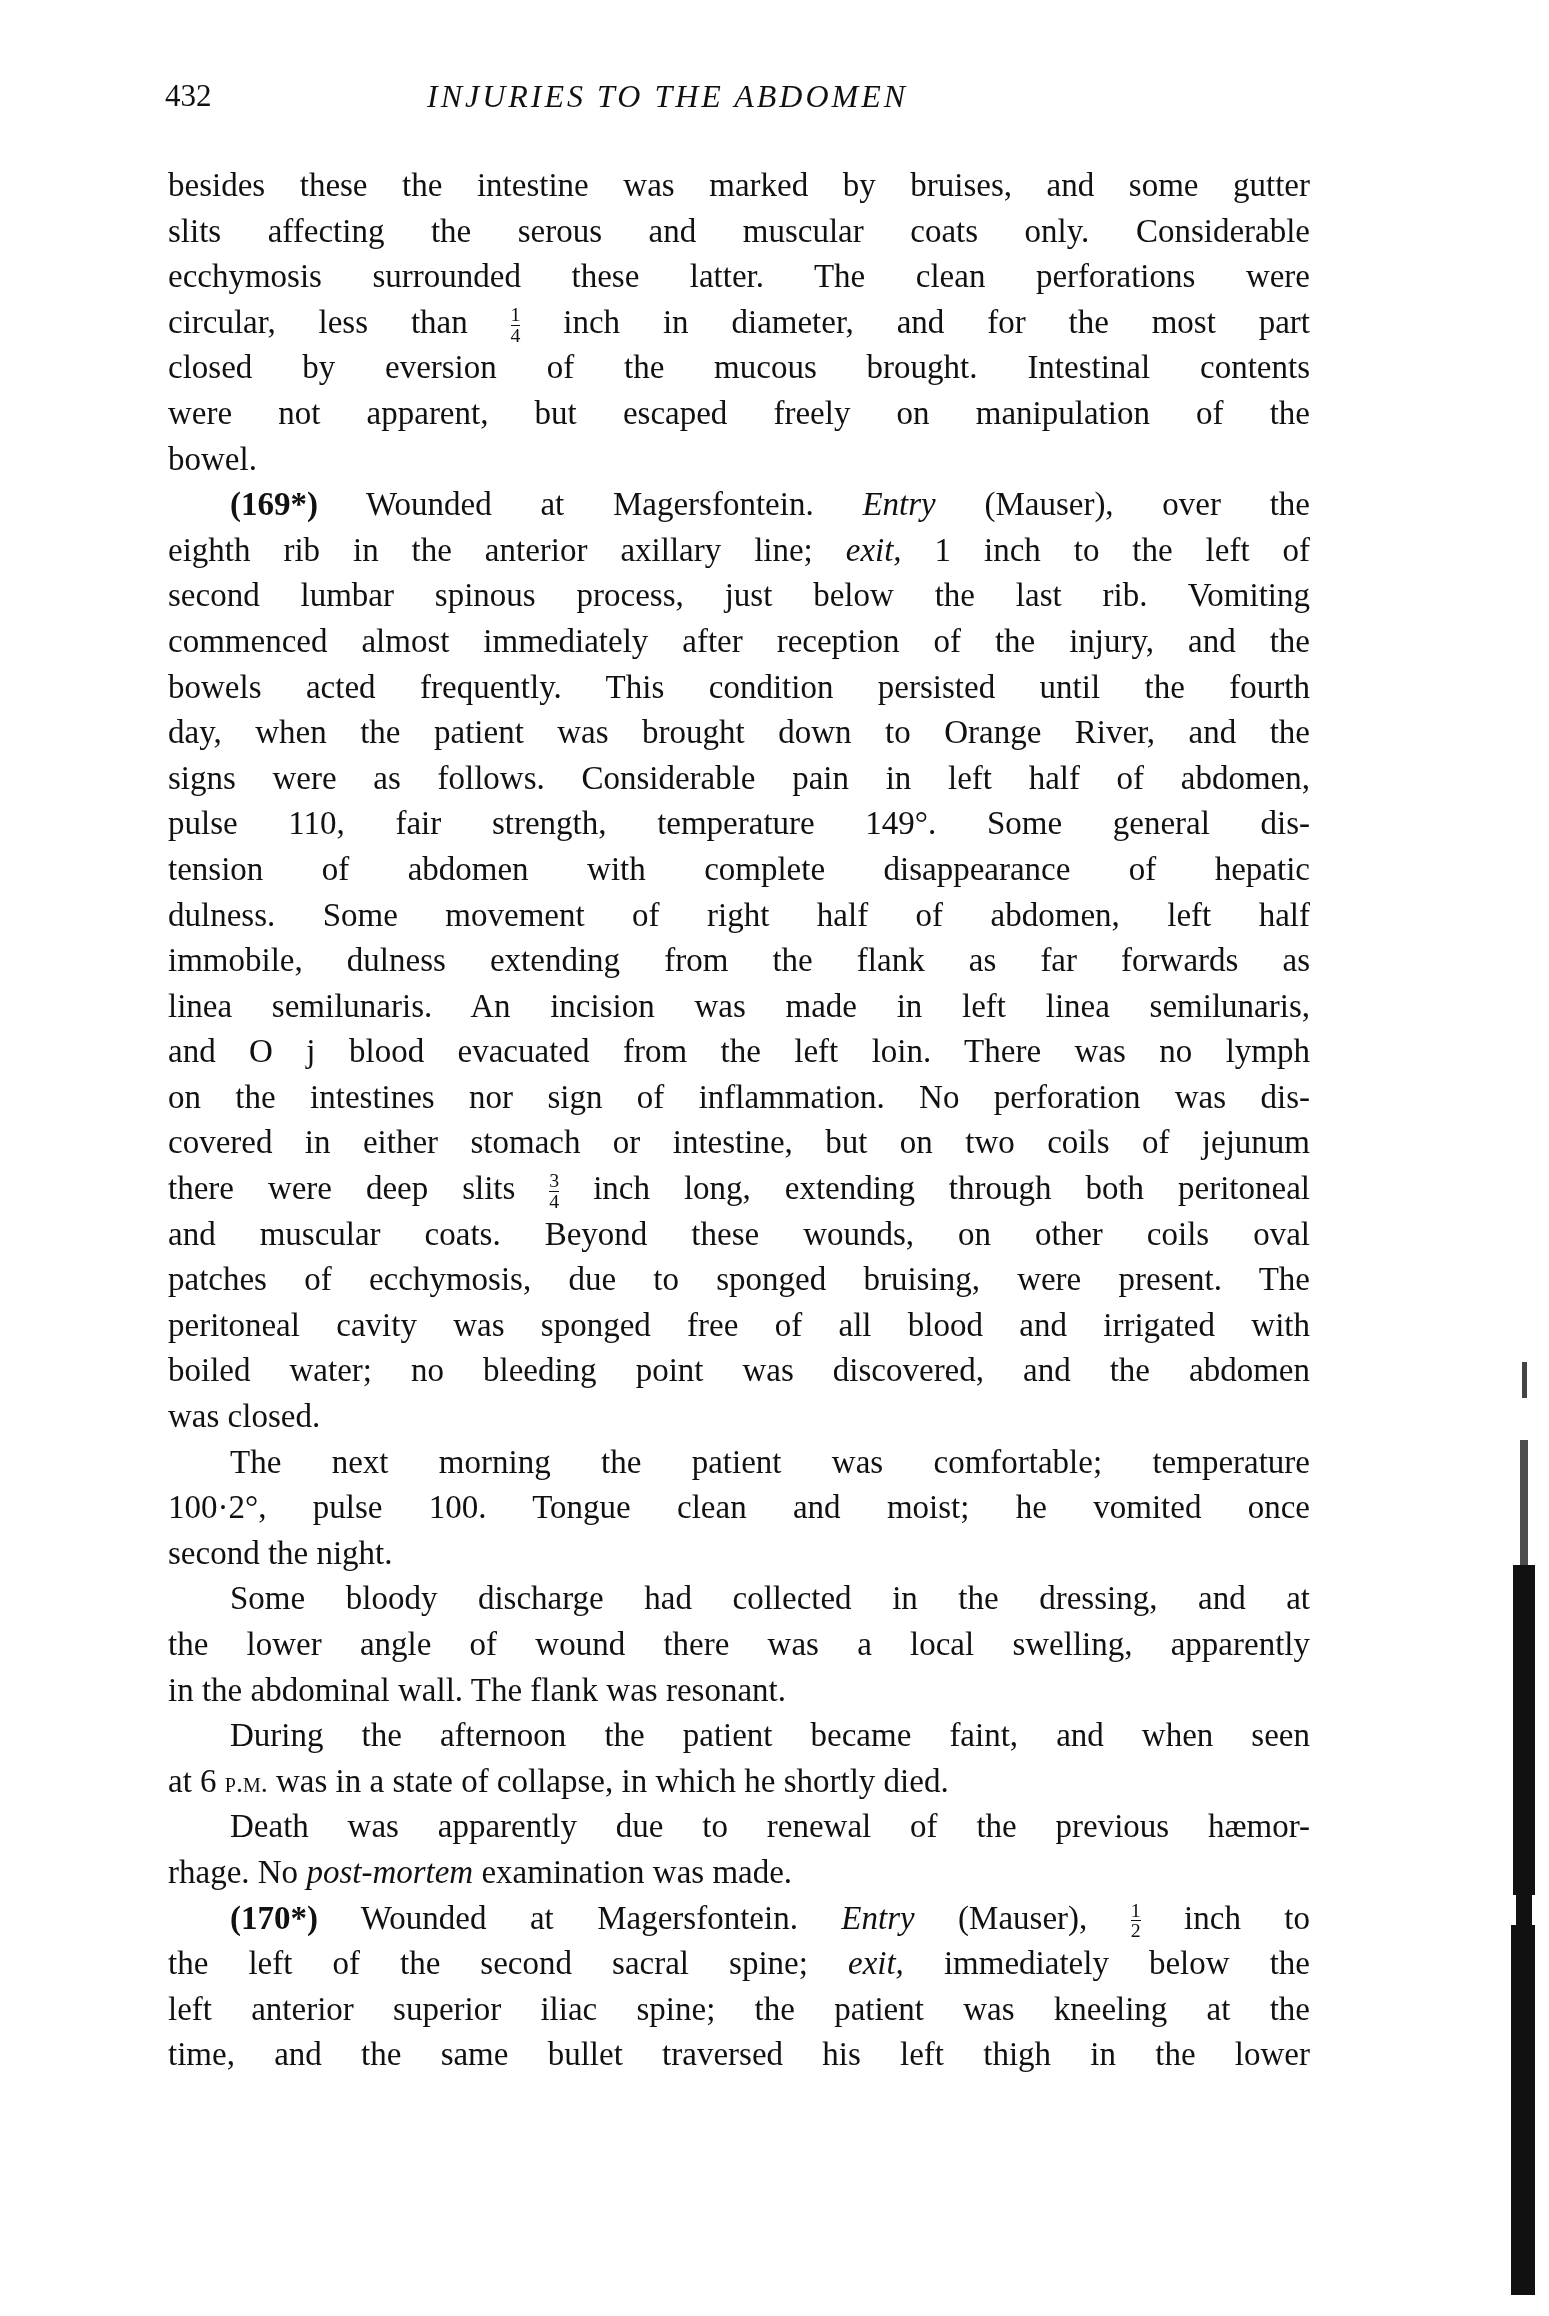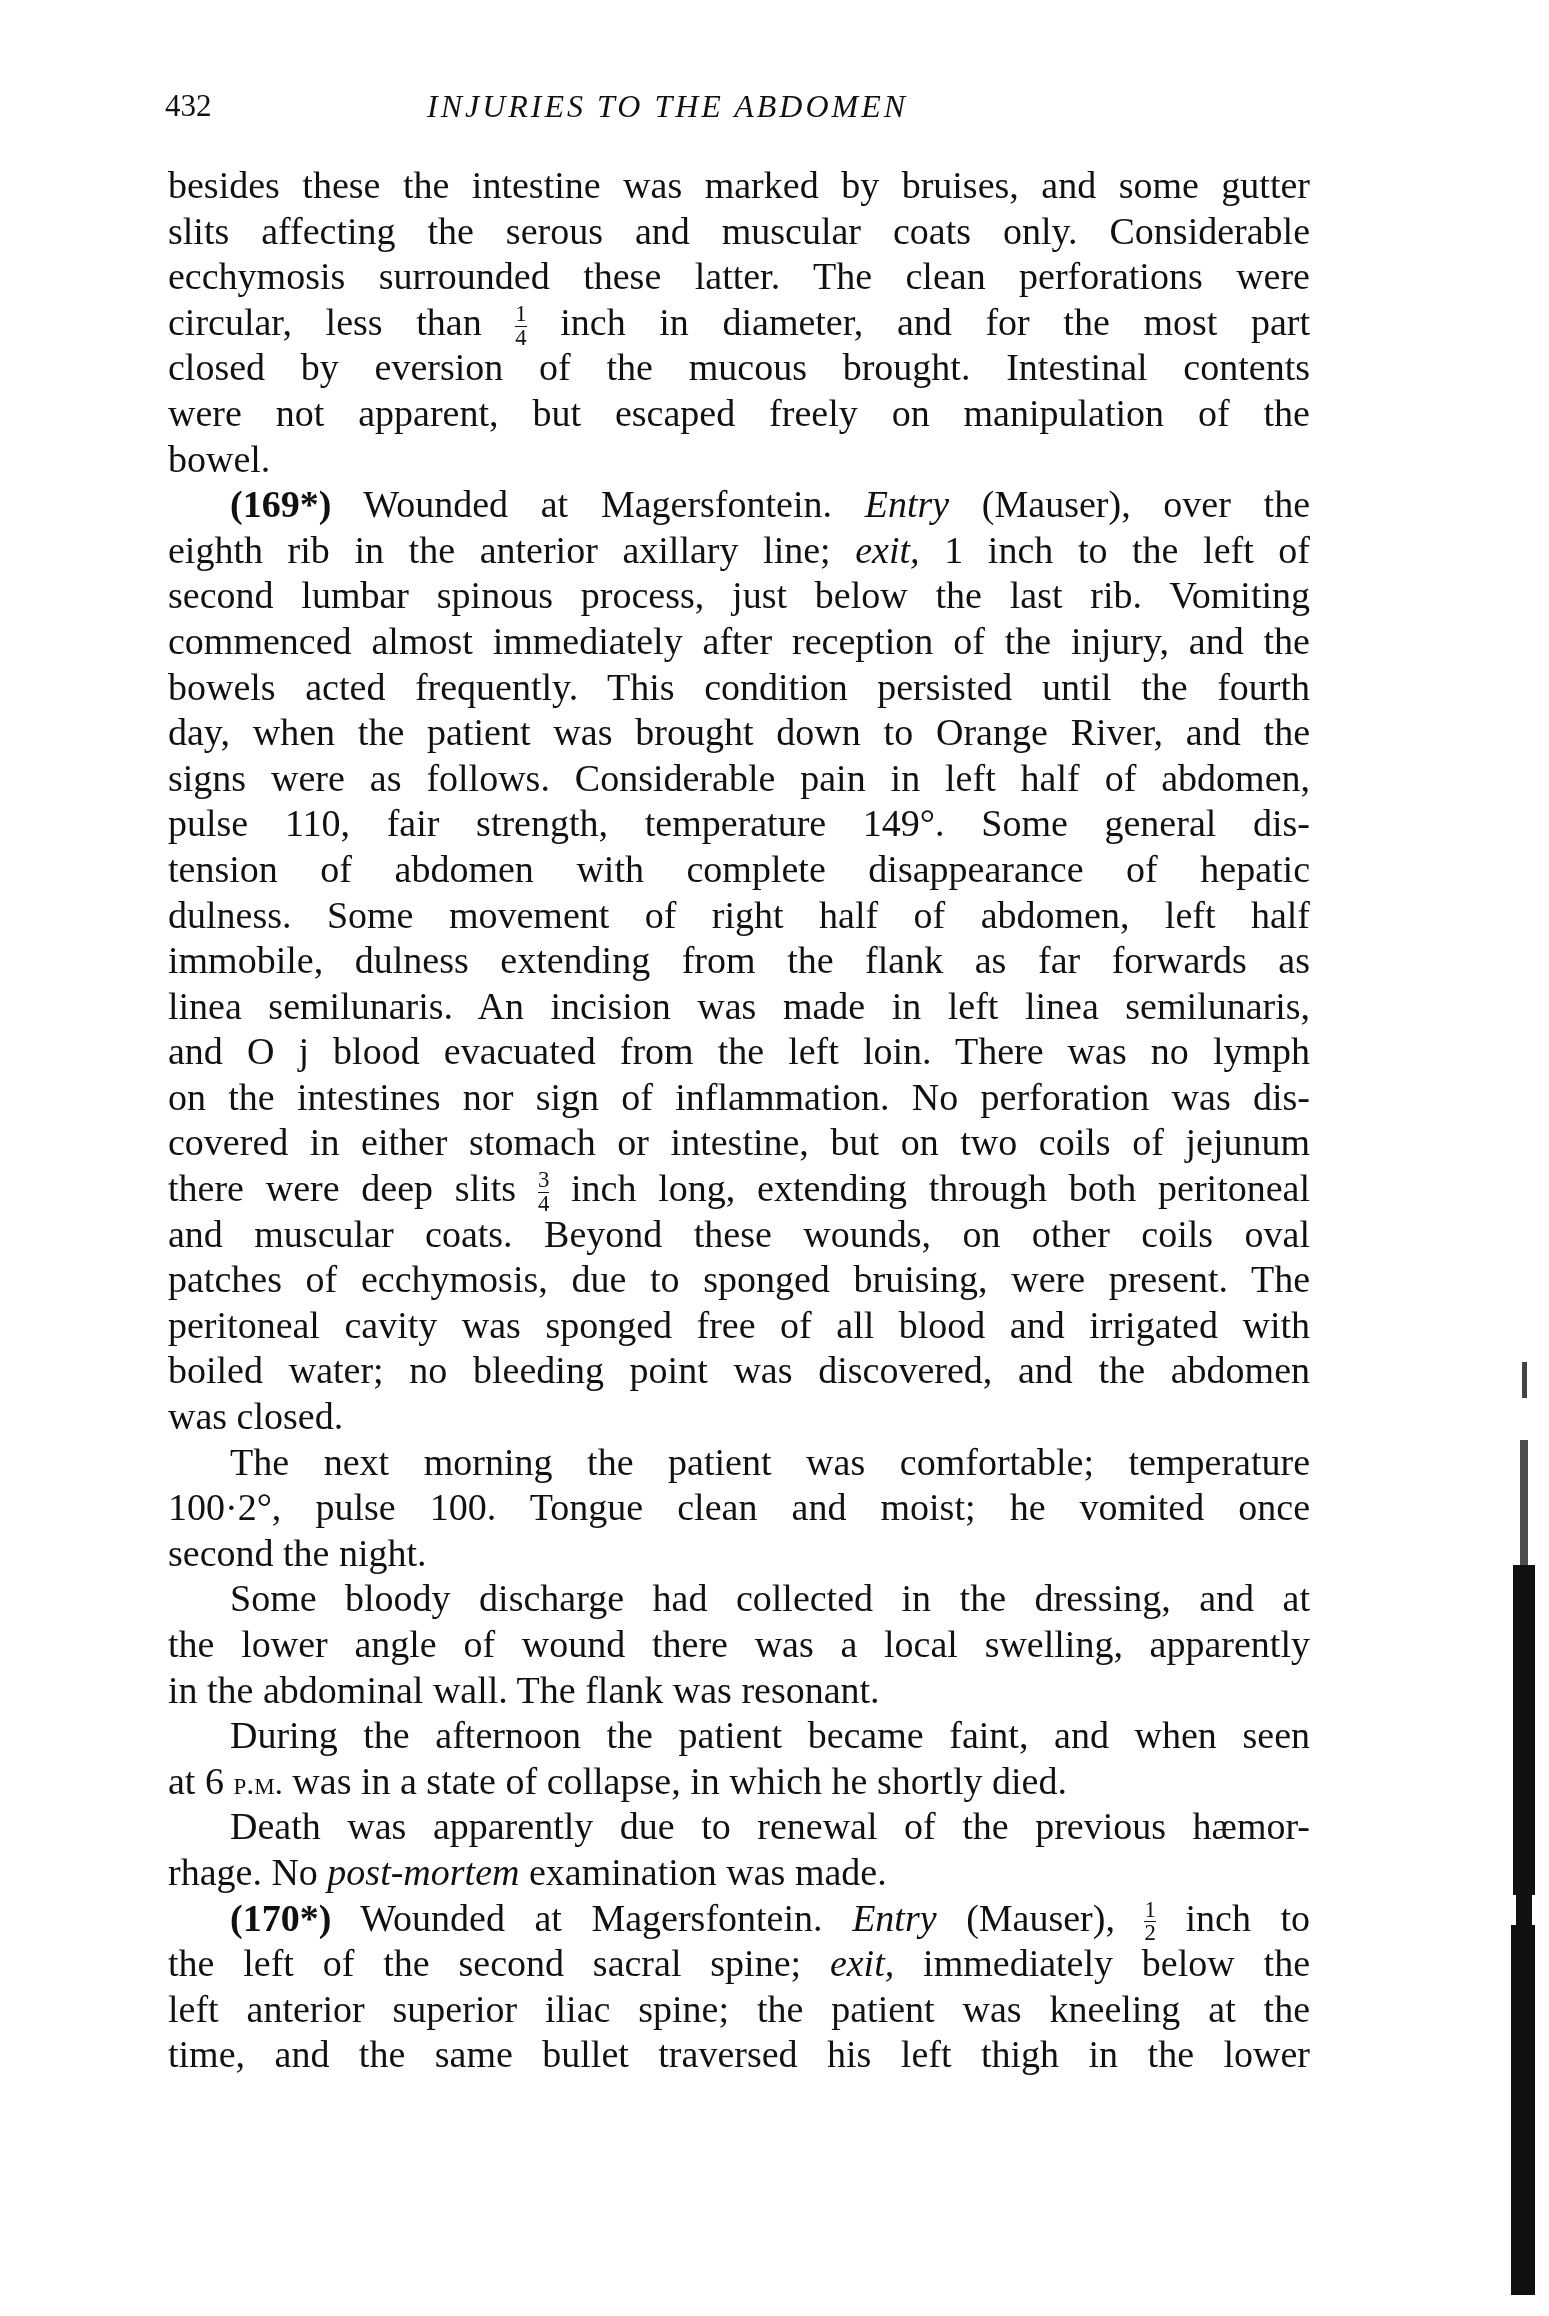--- a/index.html
+++ b/index.html
@@ -1,23 +1,23 @@
 <!DOCTYPE html>
 <html><head>
 <meta charset="utf-8">
 <style>
   html, body { margin: 0; padding: 0; background: #ffffff; }
   body { width: 1549px; height: 2316px; position: relative; overflow: hidden;
          font-family: "Liberation Serif", "DejaVu Serif", serif; color: #111; }
   .page { position: absolute; left: 0; top: 0; width: 1549px; height: 2316px; }
-  .running-head { position: absolute; top: 78px; left: 165px; width: 1145px; height: 40px; margin-top: 10px; }
+  .running-head { position: absolute; top: 78px; left: 165px; width: 1145px; height: 40px; }
   .page-number { position: absolute; left: 0; top: 0; font-size: 31px; }
   .header-title { position: absolute; left: 262px; top: 0; font-size: 32px; font-style: italic; letter-spacing: 3px; }
   .body-text { position: absolute; left: 168px; top: 163px; width: 1142px; }
-  .line { display: block; height: 45.6px; line-height: 45.6px; font-size: 38px;
+  .line { display: block; height: 45.6px; line-height: 45.6px; font-size: 33px;
           white-space: nowrap; text-align: justify; text-align-last: justify; }
   .line.last { text-align-last: left; }
   .line.indent { padding-left: 62px; }
   i { font-style: italic; }
   b { font-weight: bold; margin-top: 28px; }
   .sc { font-variant: small-caps; font-size: 0.85em; }
   .frac { font-size: 0.6em; display: inline-block; vertical-align: middle; line-height: 1; text-align: center; }
   .frac span { display: block; }
   .frac span.num { border-bottom: 1px solid #111; }
   .scan-edge { position: absolute; left: 1506px; width: 16px; background: #111; }

